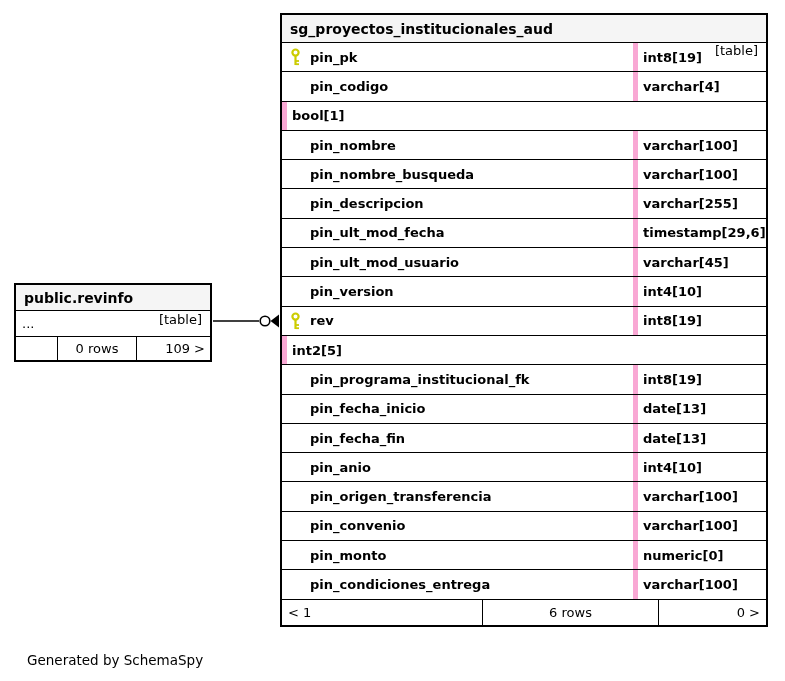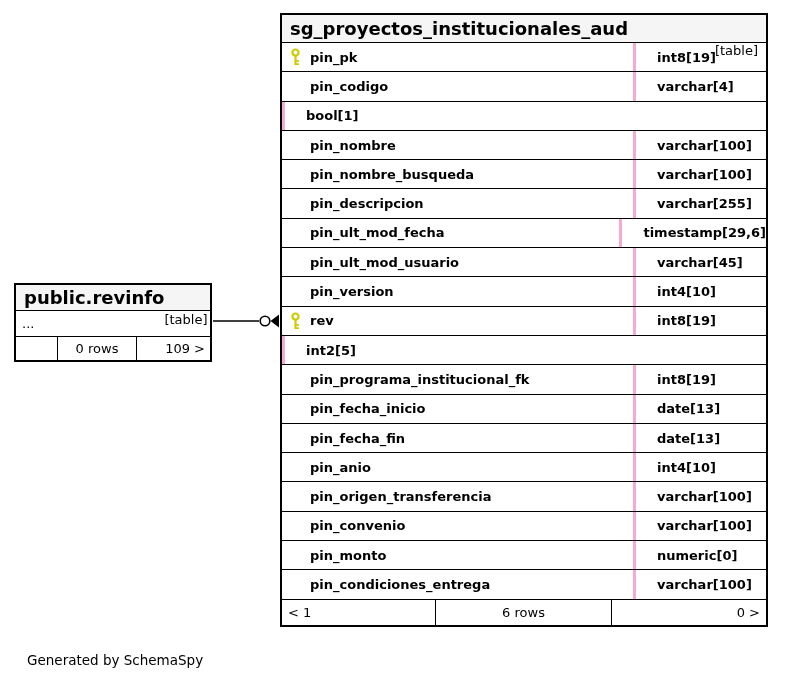--- a/index.html
+++ b/index.html
@@ -17,21 +17,21 @@
     border: 2px solid #000;
   }
   .card-header {
     display: flex;
     align-items: center;
     justify-content: space-between;
     background: #f5f5f5;
     border-bottom: 1px solid #000;
     padding: 0 8px;
   }
-  .card-title { font-weight: bold; font-size: 18px; }
+  .card-title { font-weight: bold; font-size: 14px; }
   .card-badge { font-size: 13px; margin-top: 44px; }
 
   
   #main-table { left: 280px; top: 13px; width: 488px; }
   #main-table .card-header { height: 28px; }
 
   .col-row {
     display: flex;
     align-items: stretch;
     height: 29.3px;
@@ -49,37 +49,37 @@
     white-space: nowrap;
   }
   .key-slot {
     width: 20px;
     display: flex;
     align-items: center;
     flex: none;
   }
   .type-cell {
     flex: 1;
-    border-left: 3px solid #f9a8d4;
-    display: flex;
-    align-items: center;
-    padding-left: 21px;
+    border-left: 5px solid #f9a8d4;
+    display: flex;
+    align-items: center;
+    padding-left: 5px;
     white-space: nowrap;
   }
 
   .card-footer {
     display: flex;
     align-items: stretch;
     font-size: 13px;
     background: #fff;
   }
   #main-table .card-footer { height: 25px; }
   .foot-cell { display: flex; align-items: center; }
   #main-table .foot-left   { width: 153px; padding-left: 6px; }
-  #main-table .foot-mid    { width: 176px; border-left: 1px solid #000; justify-content: center; }
+  #main-table .foot-mid    { width: 176px; border-left: 1px solid #000; justify-content: center; margin-left: 47px; }
   #main-table .foot-right  { flex: 1; border-left: 1px solid #000; justify-content: flex-end; padding-right: 6px; }
 
   
   #revinfo-table { left: 14px; top: 283px; width: 198px; }
   #revinfo-table .card-header { height: 26px; }
   .ellipsis-row {
     height: 26px;
     border-bottom: 1px solid #000;
     display: flex;
     align-items: center;

